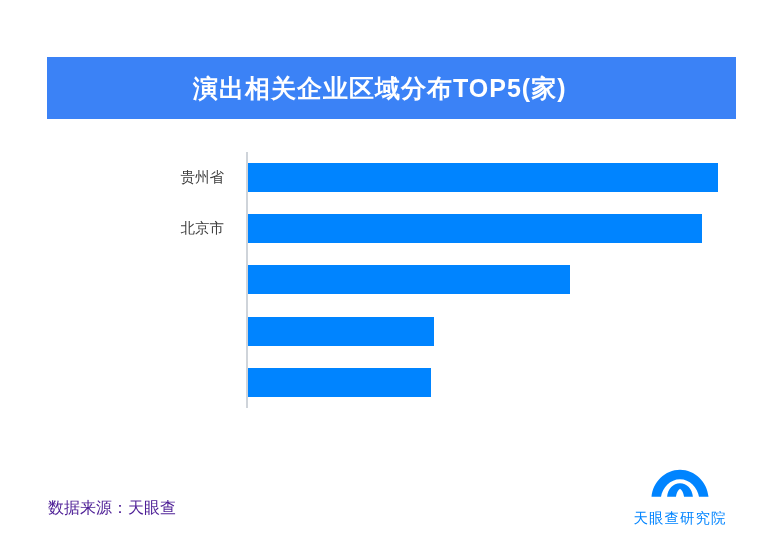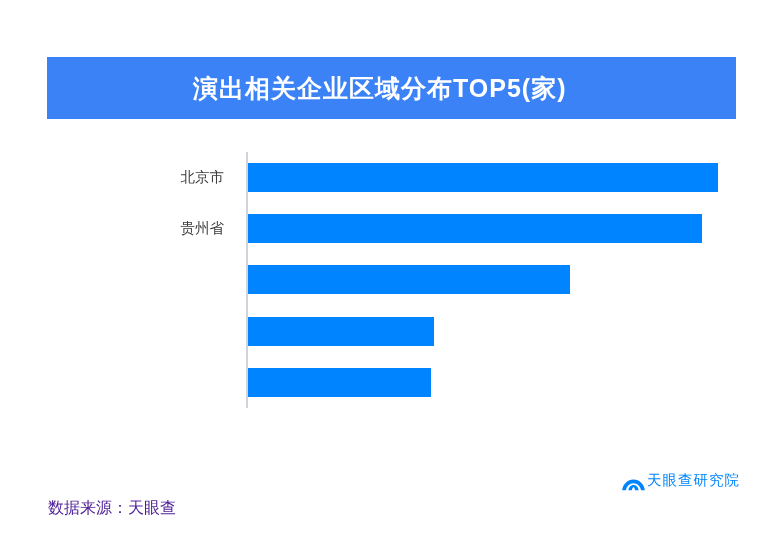--- a/index.html
+++ b/index.html
@@ -97,22 +97,22 @@
     color: #4c1d95;
     white-space: nowrap;
   }
   .logo-wrap {
     position: absolute;
     right: 43px;
     top: 467px;
     width: 120px;
     height: 66px;
     display: flex;
-    flex-direction: row;
-    align-items: flex-start;
+    flex-direction: column;
+    align-items: center;
   }
   .logo-mark {
     width: 68px;
     height: 38px;
     display: block;
   }
   .logo-text {
     margin-top: 4px;
     font-size: 14.5px;
     color: #0084ff;
@@ -126,24 +126,24 @@
 <div class="page">
 
   <div class="title-bar">
     <div class="title-text">演出相关企业区域分布TOP5(家)</div>
   </div>
 
   <div class="chart-area">
 
     <div class="cat-labels">
       <div class="cat-row">
-        <span class="cat-label">北京市</span>
+        <span class="cat-label">贵州省</span>
       </div>
       <div class="cat-row">
-        <span class="cat-label">贵州省</span>
+        <span class="cat-label">北京市</span>
       </div>
     </div>
 
     <div class="axis-line" style="background: rgb(207, 212, 218);"></div>
 
     <div class="bars">
       <div class="bar-row">
         <div class="bar" style="width: 470px; background: rgb(0, 132, 255);"></div>
       </div>
       <div class="bar-row">

